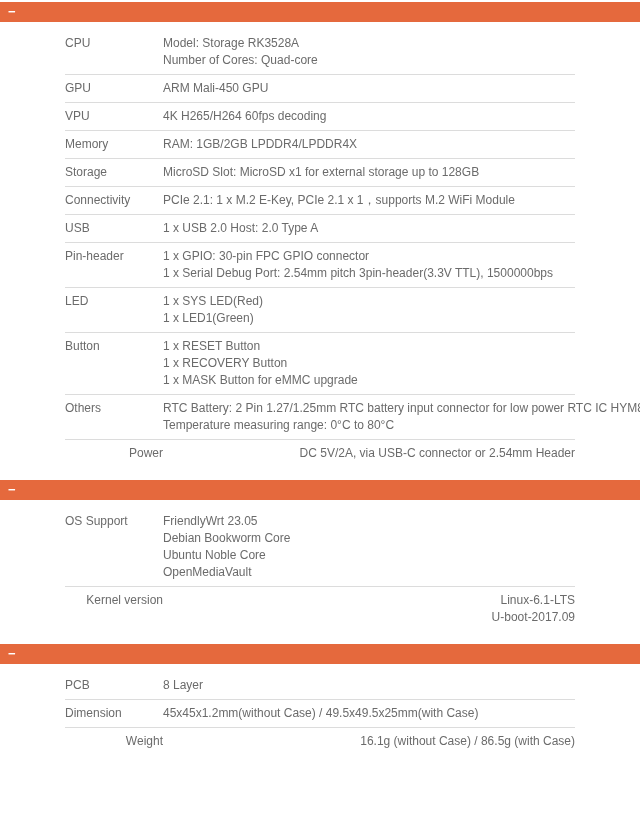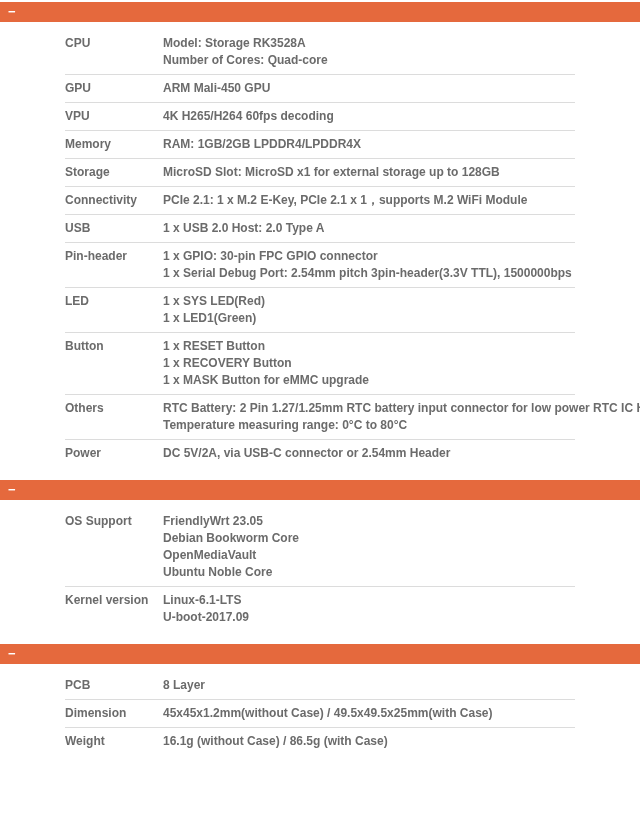--- a/index.html
+++ b/index.html
@@ -34,23 +34,22 @@
     margin-top:35px;
   }
   .spec-table{
     margin:8px 0 0 65px;
     width:510px;
   }
   .spec-row{
     display:flex;
     padding:5px 0;
     border-bottom:1px solid var(--divider);
-    font-weight:bold;
-  }
-  .spec-row:last-child{border-bottom:none;}
+  }
+  .spec-row:last-child{border-bottom:none;text-align:right;}
   .spec-label{
     width:98px;flex:0 0 98px;
     line-height:17px;
     color:var(--text);
   }
   .spec-values{flex:1 1 auto;min-width:0;}
   .spec-value-line{
     line-height:17px;
     white-space:nowrap;
     color:var(--text);
@@ -174,23 +173,23 @@
       <span class="section-title">OS/Software</span>
     </div>
     <div class="spec-table">
   <div class="spec-row">
     <div class="spec-label">OS Support</div>
     <div class="spec-values">
   <div class="spec-value-line">FriendlyWrt 23.05</div>
 
   <div class="spec-value-line">Debian Bookworm Core</div>
 
+  <div class="spec-value-line">Ubuntu Noble Core</div>
+
   <div class="spec-value-line">OpenMediaVault</div>
-
-  <div class="spec-value-line">Ubuntu Noble Core</div>
 </div>
   </div>
 
   <div class="spec-row">
     <div class="spec-label">Kernel version</div>
     <div class="spec-values">
   <div class="spec-value-line">Linux-6.1-LTS</div>
 
   <div class="spec-value-line">U-boot-2017.09</div>
 </div>

